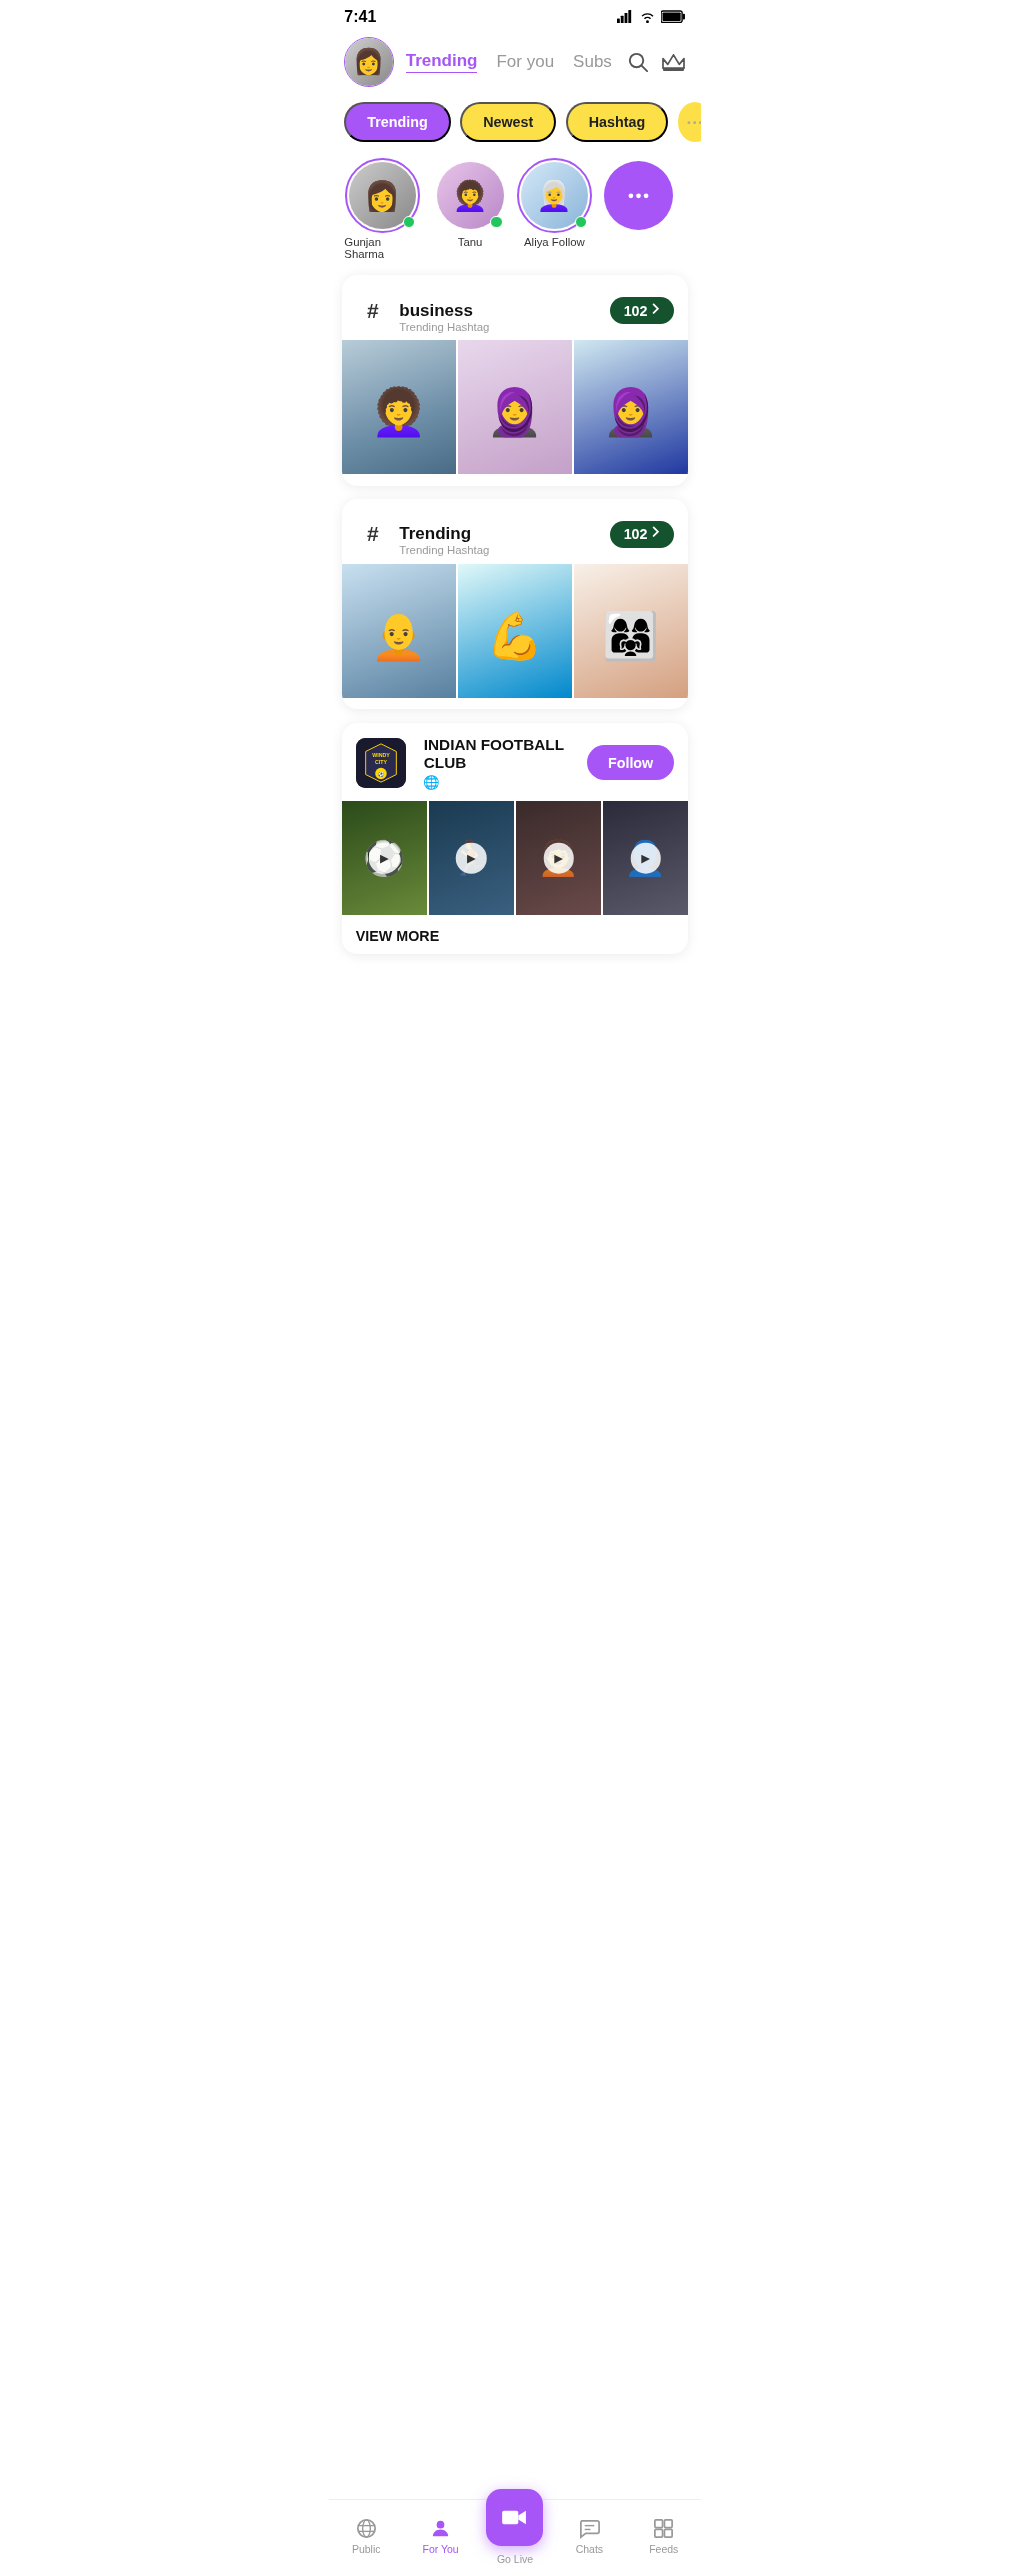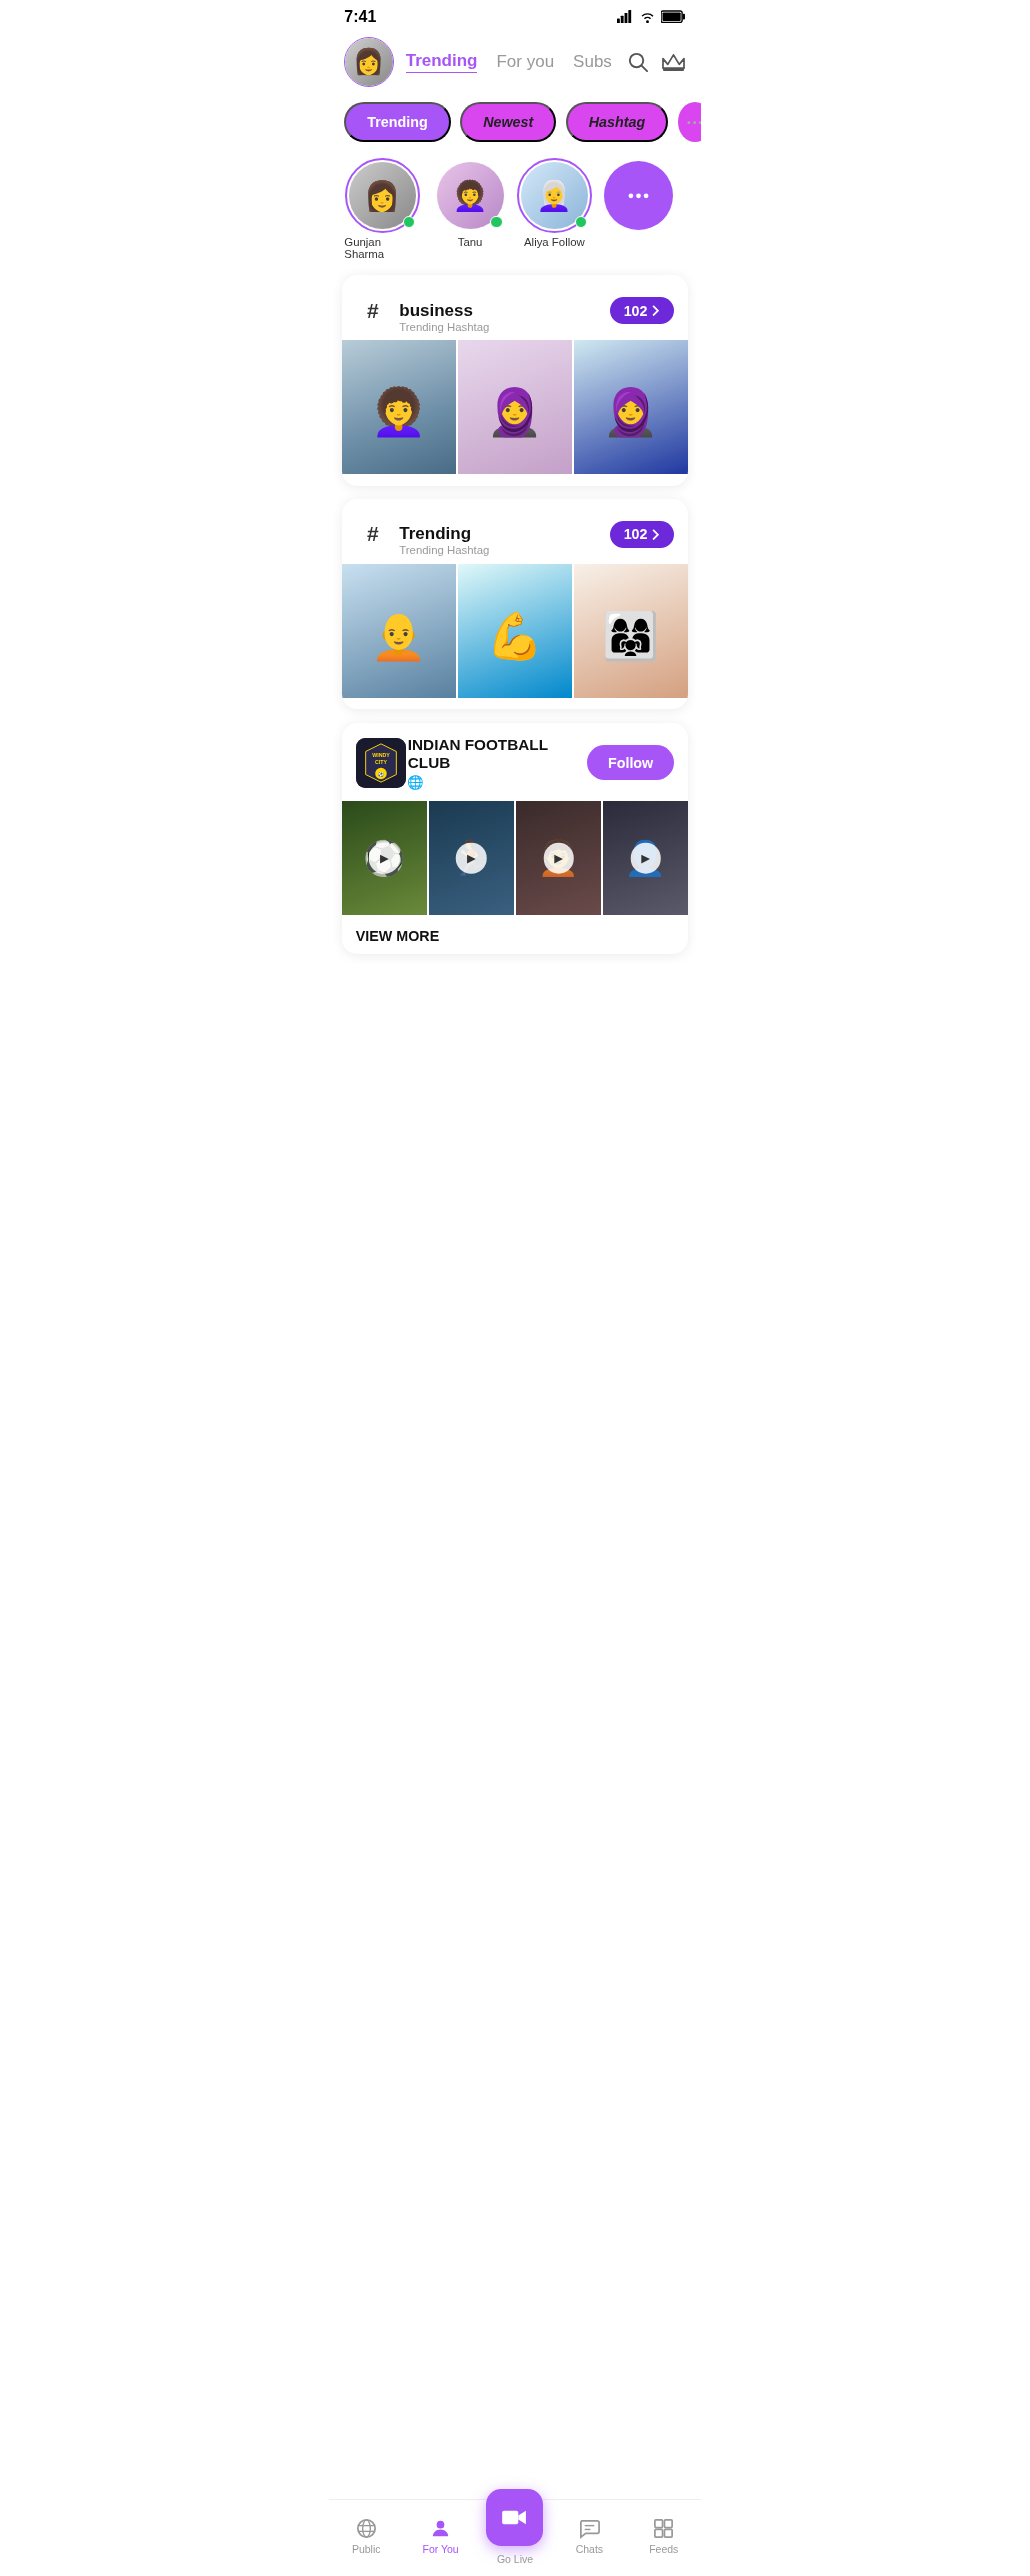--- a/index.html
+++ b/index.html
@@ -99,23 +99,22 @@
       font-weight: 600;
       cursor: pointer;
       white-space: nowrap;
       flex-shrink: 0;
     }
     .pill.active {
       background: #a855f7;
       color: #fff;
     }
     .pill.inactive {
-      background: #d946ef;
+      background: #fde047;
       color: #222;
-      font-style: italic;
     }
 
     
     .stories-row {
       display: flex;
       gap: 15.3px;
       padding: 7.6px 15.3px 15.3px;
       align-items: flex-start;
     }
     .story-item {
@@ -207,28 +206,27 @@
       font-size: 17px;
       font-weight: 700;
       color: #111;
       margin-top: 12px;
     }
     .hashtag-subtitle {
       font-size: 11.4px;
       color: #999;
     }
     .hashtag-count {
-      background: #6d28d9;
+      background: #14532d;
       color: #fff;
       border-radius: 48px;
       padding: 5.7px 13.4px;
       font-size: 14.3px;
       font-weight: 600;
       display: flex;
-      align-items: center;
       gap: 3.8px;
       cursor: pointer;
     }
     .hashtag-images {
       display: flex;
       gap: 2.9px;
       padding: 0 0;
       overflow: hidden;
     }
     .hashtag-img {
@@ -243,21 +241,21 @@
       margin: 0 13.4px 13.4px;
       background: #fff;
       border-radius: 15.3px;
       box-shadow: 0 1.9px 11.4px rgba(0,0,0,0.08);
       overflow: hidden;
     }
     .club-header {
       display: flex;
       align-items: center;
       padding: 13.4px 13.4px 11.4px;
-      gap: 2px;
+      gap: 18px;
     }
     .club-logo {
       width: 50px;
       height: 50px;
       border-radius: 9.5px;
       background: #1a1a2e;
       display: flex;
       align-items: center;
       justify-content: center;
       overflow: hidden;

